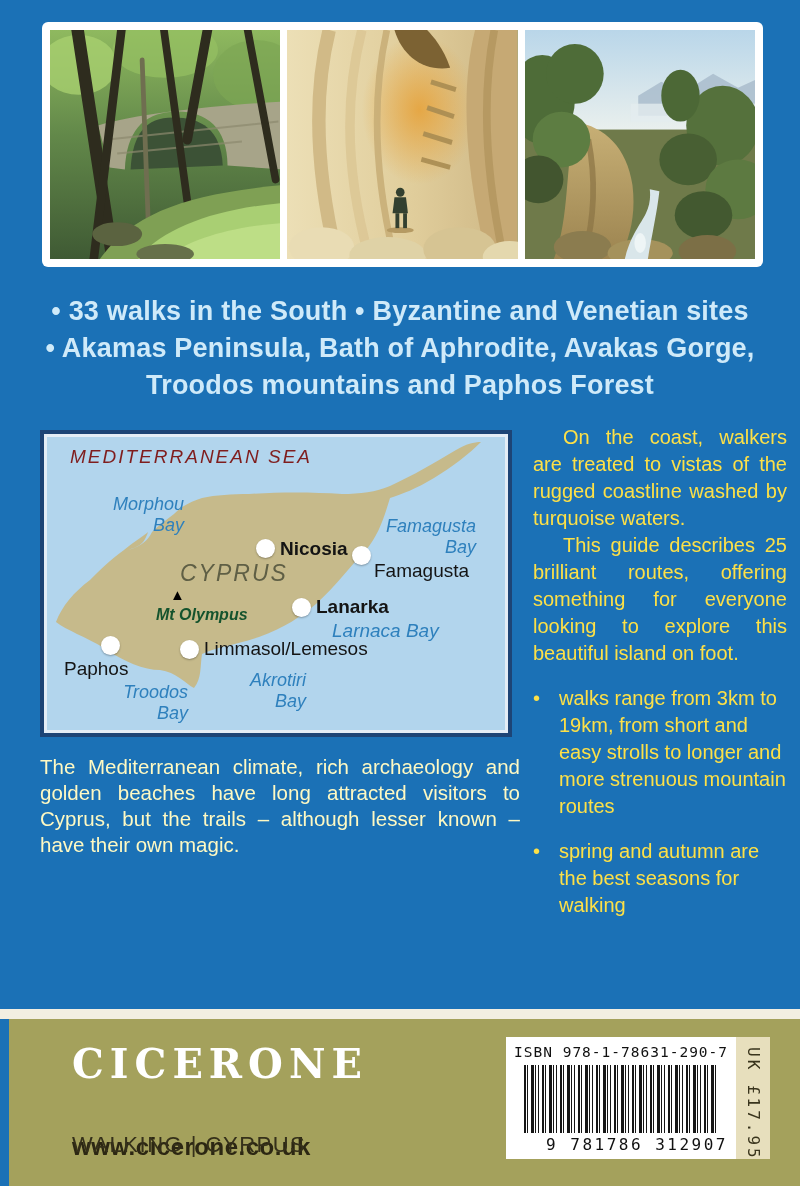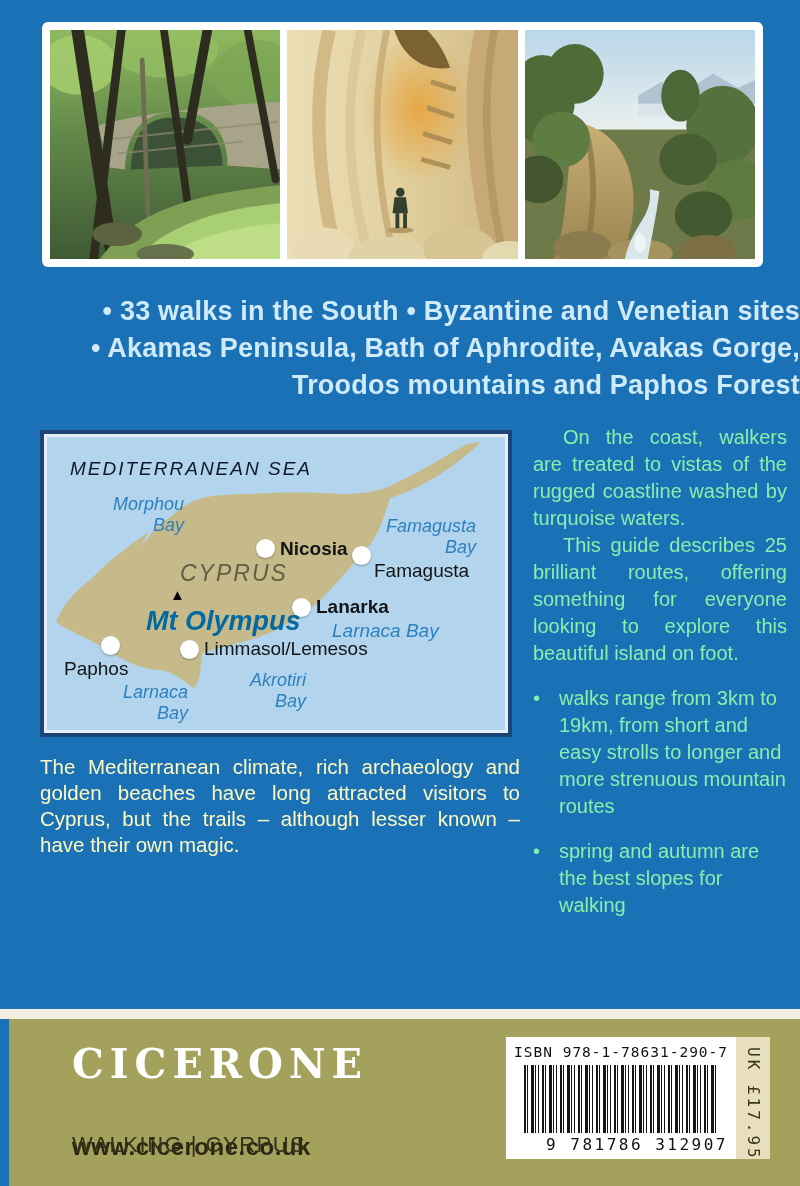--- a/index.html
+++ b/index.html
@@ -14,57 +14,57 @@
     position:absolute; left:42px; top:22px; width:721px; height:245px;
     background:#ffffff; border-radius:6px;
     display:flex; gap:7px; padding:8px; box-sizing:border-box;
   }
   .photo { flex:1 1 0; overflow:hidden; position:relative; background:#9aa27a; }
   .photo svg { display:block; width:100%; height:100%; }
 
   
   .highlights {
     position:absolute; left:0; top:293px; width:800px;
-    text-align:right; color:#cfeaf9; font-weight:bold;
+    text-align:center; color:#cfeaf9; font-weight:bold;
     font-size:27px; line-height:37px; letter-spacing:.2px;
   }
 
   
   .map {
     position:absolute; left:40px; top:430px; width:472px; height:307px;
     box-sizing:border-box; background:#b2d5ed;
     border:4px solid #1d4476;
     box-shadow: inset 0 0 0 3px #e4edf6;
   }
   .map svg.island { position:absolute; left:0; top:0; width:464px; height:299px; }
   .map .lbl { position:absolute; white-space:nowrap; }
-  .sea-name { left:26px; top:12px; font-style:italic; font-size:19px; letter-spacing:2px; color:#0f172a;margin-top:12px; }
+  .sea-name { left:26px; top:12px; font-style:italic; font-size:19px; letter-spacing:2px; color:#7f1d1d; }
   .bay { font-style:italic; font-size:18px; line-height:21px; color:#2e80bd; text-align:right; white-space:nowrap; }
   .bay span { display:block; }
   .morphou { left:36px; top:60px; width:104px; }
   .famagusta-bay { left:320px; top:82px; width:112px; }
   .larnaca-bay { left:288px; top:186px; font-size:19px; }
   .episkopi { left:48px; top:248px; width:96px; }
   .akrotiri { left:166px; top:236px; width:96px; }
   .island-name { left:136px; top:126px; font-style:italic; font-size:23px; letter-spacing:2px; color:#5f5f45; }
   .city-dot { position:absolute; width:19px; height:19px; border-radius:50%; background:#fff; box-shadow:0 1px 2px rgba(0,0,0,.3); }
   .city { position:absolute; font-size:19px; color:#141414; white-space:nowrap; }
   .city.bold { font-weight:bold; }
   .dot-nicosia { left:212px; top:105px; }  .lbl-nicosia { left:236px; top:104px; }
   .dot-famagusta { left:308px; top:112px; } .lbl-famagusta { left:330px; top:126px; }
   .dot-lanarka { left:248px; top:164px; }  .lbl-lanarka { left:272px; top:162px; }
   .dot-limassol { left:136px; top:206px; } .lbl-limassol { left:160px; top:204px; }
   .dot-paphos { left:57px; top:202px; }    .lbl-paphos { left:20px; top:224px; }
   .peak-tri { position:absolute; left:126px; top:152px; font-size:15px; color:#000; }
-  .lbl-olympus { position:absolute; left:102px; top:172px; font-size:27px; font-weight:bold; font-style:italic; color:#0369a1; white-space:nowrap; }
+  .lbl-olympus { position:absolute; left:112px; top:172px; font-size:16px; font-weight:bold; font-style:italic; color:#14532d; white-space:nowrap; }
 
   
   .col-right {
     position:absolute; left:533px; top:424px; width:254px;
-    color:#86efac; font-size:20px; line-height:27px;
+    color:#fde047; font-size:20px; line-height:27px;
   }
   .col-right p { margin:0; text-align:justify; text-indent:30px; }
   .col-right .blist { margin-top:8px; }
   .bitem { display:flex; margin-top:18px; text-align:left; }
   .bitem .marker { width:26px; flex:none; }
 
   
   .col-left {
     position:absolute; left:40px; top:754px; width:480px;
     color:#fef9c3; font-size:20.5px; line-height:26px;
@@ -247,21 +247,21 @@
     <div class="lbl bay morphou">
       <span>Morphou</span>
       <span>Bay</span>
     </div>
     <div class="lbl bay famagusta-bay">
       <span>Famagusta</span>
       <span>Bay</span>
     </div>
     <span class="lbl bay larnaca-bay">Larnaca Bay</span>
     <div class="lbl bay episkopi">
-      <span>Larnaca</span>
+      <span>Troodos</span>
       <span>Bay</span>
     </div>
     <div class="lbl bay akrotiri">
       <span>Akrotiri</span>
       <span>Bay</span>
     </div>
 
     <span class="lbl island-name">CYPRUS</span>
 
     <span class="city-dot dot-nicosia"></span>
@@ -282,21 +282,21 @@
   <div class="col-right">
     <p>On the coast, walkers are treated to vistas of the rugged coastline washed by turquoise waters.</p>
     <p>This guide describes 25 brilliant routes, offering something for everyone looking to explore this beautiful island on foot.</p>
     <div class="blist">
       <div class="bitem">
         <span class="marker">•</span>
         <span>walks range from 3km to 19km, from short and easy strolls to longer and more strenuous mountain routes</span>
       </div>
       <div class="bitem">
         <span class="marker">•</span>
-        <span>spring and autumn are the best slopes for walking</span>
+        <span>spring and autumn are the best seasons for walking</span>
       </div>
     </div>
   </div>
 
   <div class="col-left">
     <p>The Mediterranean climate, rich archaeology and golden beaches have long attracted visitors to Cyprus, but the trails – although lesser known – have their own magic.</p>
   </div>
 
   <div class="divider"></div>
   <div class="footer">

